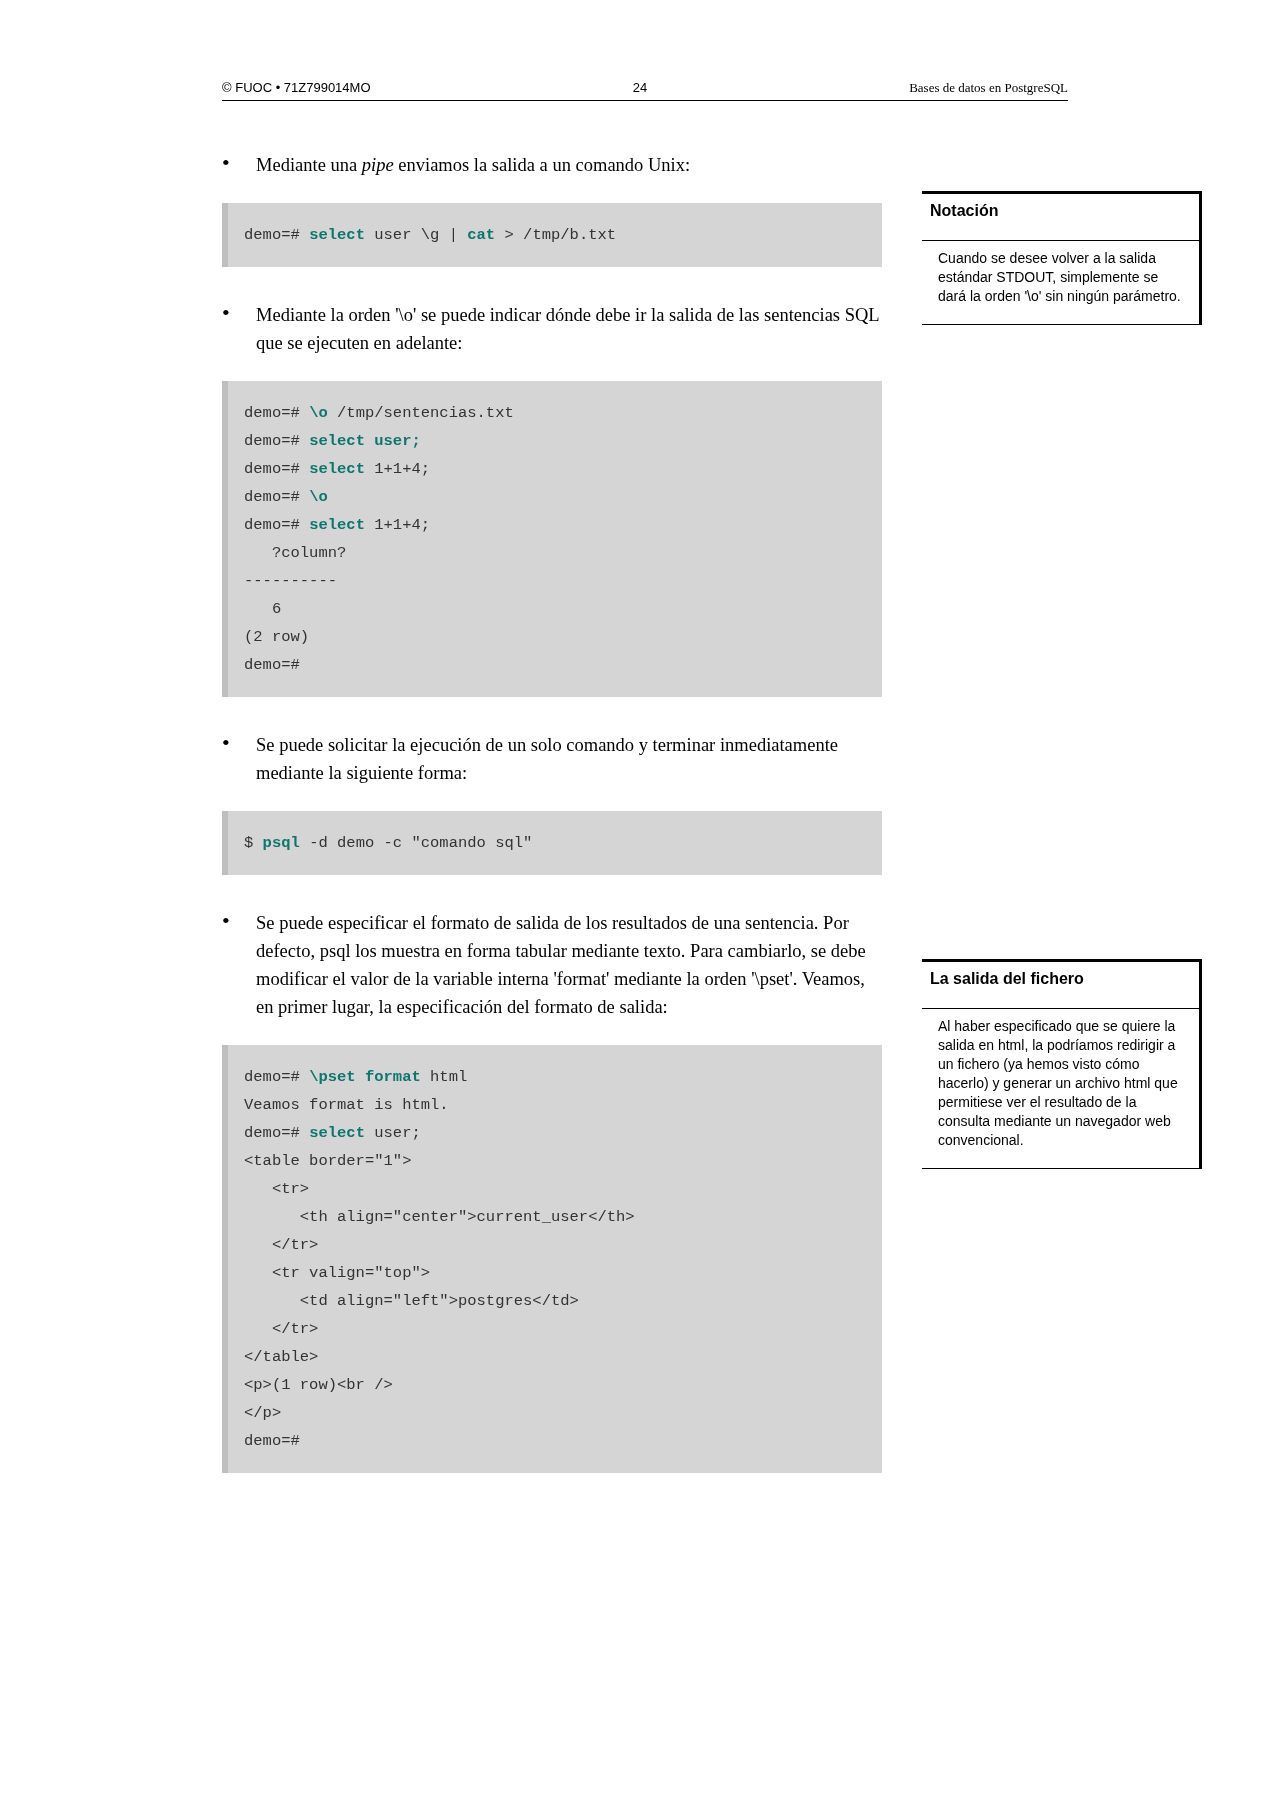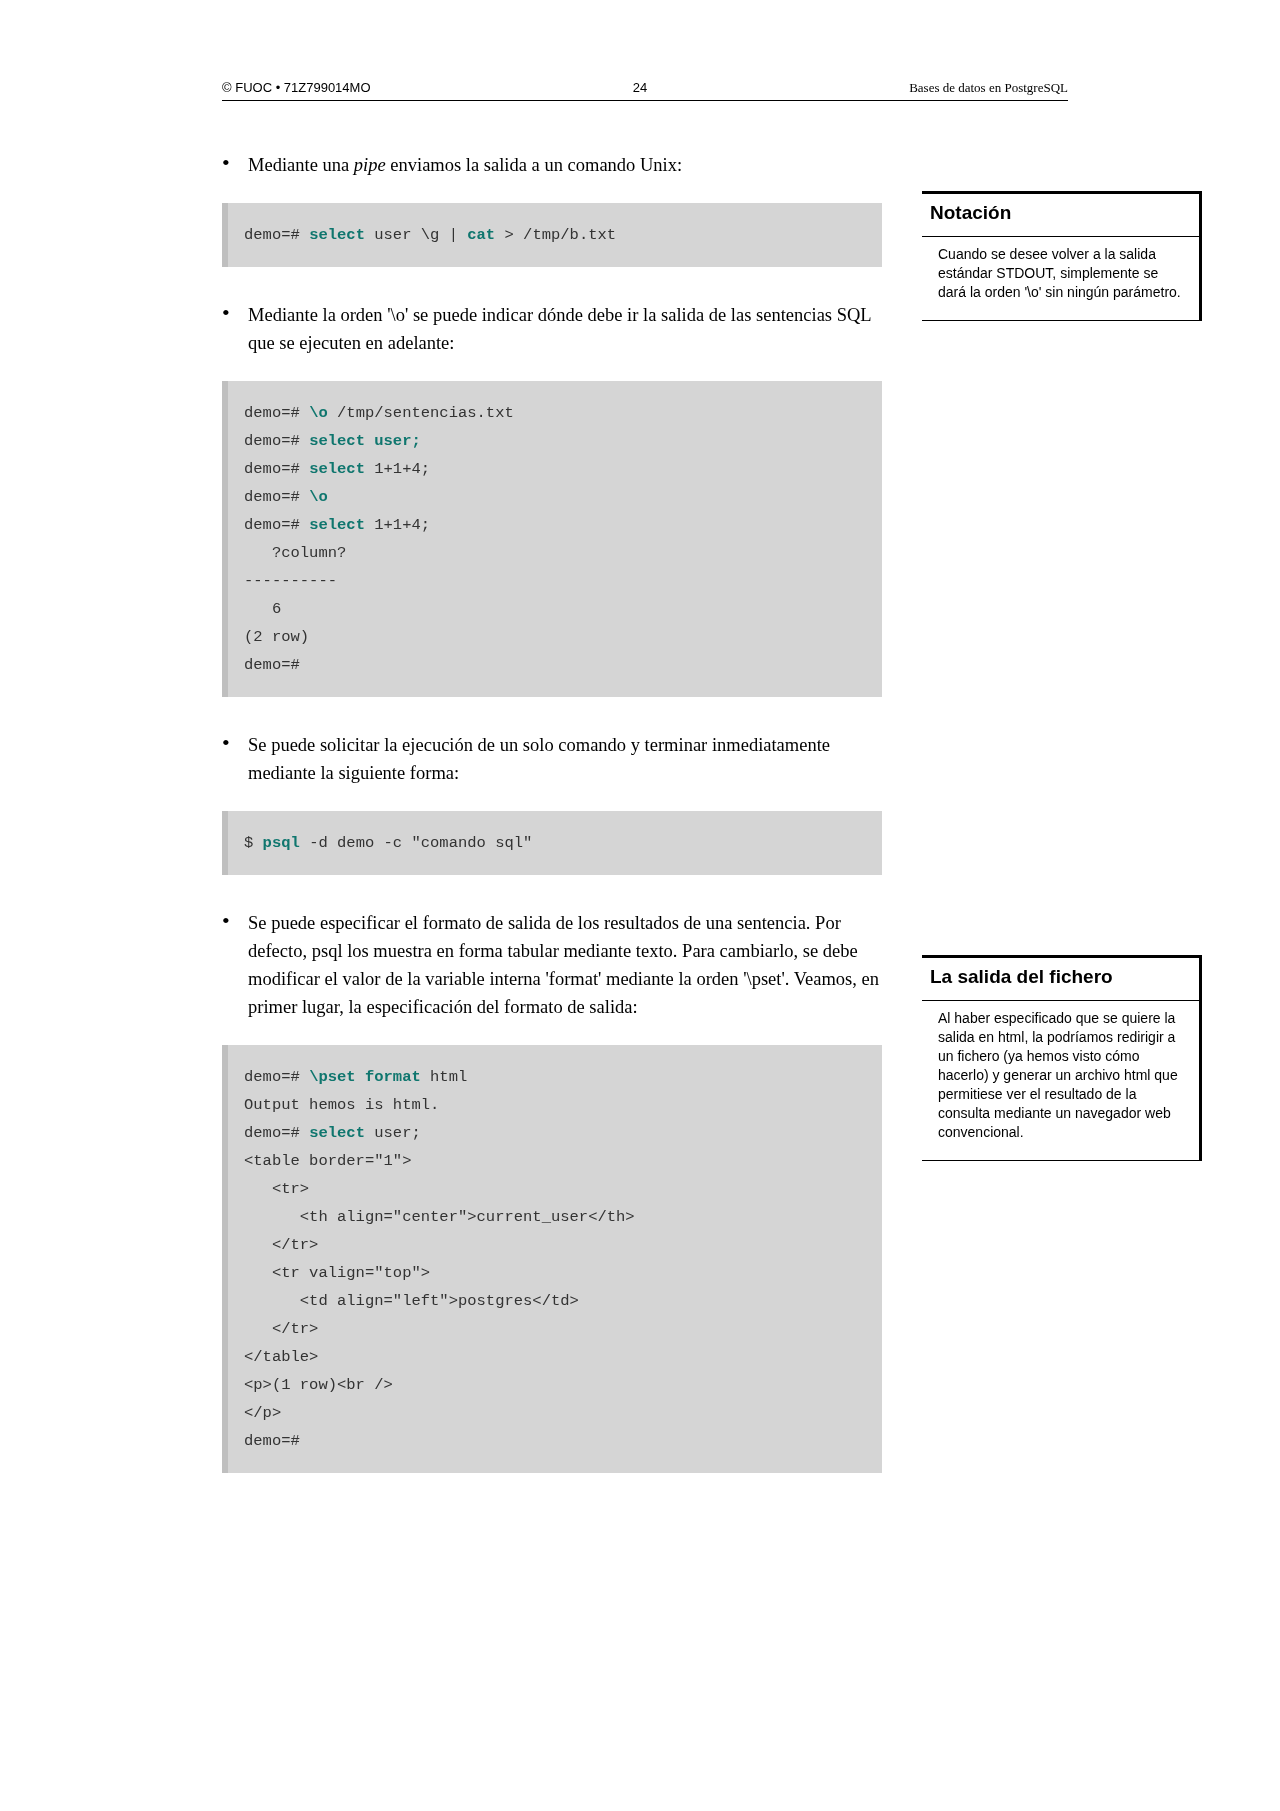--- a/index.html
+++ b/index.html
@@ -48,20 +48,21 @@
   }
   .bullet-dot {
     flex: 0 0 26px;
     font-size: 22px;
     line-height: 24px;
   }
   .bullet-text {
     flex: 1;
     font-size: 18.5px;
     line-height: 28px;
+    margin-left: 8px;
   }
   .bullet-text em { font-style: italic; }
   .code-block {
     background: #d5d5d5;
     border-left: 6px solid #bfbfbf;
     padding: 18px 20px 18px 16px;
     margin: 24px 0 34px 0;
     font-family: 'Courier New', Courier, monospace;
     font-size: 15.5px;
     line-height: 28px;
@@ -71,22 +72,22 @@
   .code-block .bold { font-weight: bold; color: #0f766e; }
   .sidebar-note {
     border-top: 3px solid #000;
     border-right: 3px solid #000;
     border-bottom: 1px solid #000;
     margin-bottom: 30px;
     font-family: Arial, Helvetica, sans-serif;
   }
   .sidebar-title {
     font-weight: bold;
-    font-size: 19px;
-    padding: 8px 10px 12px 8px;
+    font-size: 16px;
+    padding: 8px 10px 20px 8px;
     border-bottom: 1px solid #000;
   }
   .sidebar-body {
     font-size: 14px;
     line-height: 19px;
     padding: 8px 10px 10px 16px;
   }
   .sidebar-body p { margin: 0 0 8px 0; }
   .sidebar-body em { font-style: italic; }
   .spacer-1 { height: 604px; }
@@ -135,21 +136,21 @@
       </div>
 
       <div class="code-block"><span>$ </span><span class="bold">psql</span><span> -d demo -c "comando sql"</span></div>
 
       <div class="bullet-item">
         <div class="bullet-dot">•</div>
         <div class="bullet-text">Se puede especificar el formato de salida de los resultados de una sentencia. Por defecto, psql los muestra en forma tabular mediante texto. Para cambiarlo, se debe modificar el valor de la variable interna 'format' mediante la orden '\pset'. Veamos, en primer lugar, la especificación del formato de salida:</div>
       </div>
 
       <div class="code-block"><span>demo=# </span><span class="bold">\pset format</span><span> html</span>
-<span>Output hemos is html.</span>
+<span>Veamos format is html.</span>
 <span>demo=# </span><span class="bold">select</span><span> user;</span>
 <span>&lt;table border="1"&gt;</span>
 <span>   &lt;tr&gt;</span>
 <span>      &lt;th align="center"&gt;current_user&lt;/th&gt;</span>
 <span>   &lt;/tr&gt;</span>
 <span>   &lt;tr valign="top"&gt;</span>
 <span>      &lt;td align="left"&gt;postgres&lt;/td&gt;</span>
 <span>   &lt;/tr&gt;</span>
 <span>&lt;/table&gt;</span>
 <span>&lt;p&gt;(1 row)&lt;br /&gt;</span>

